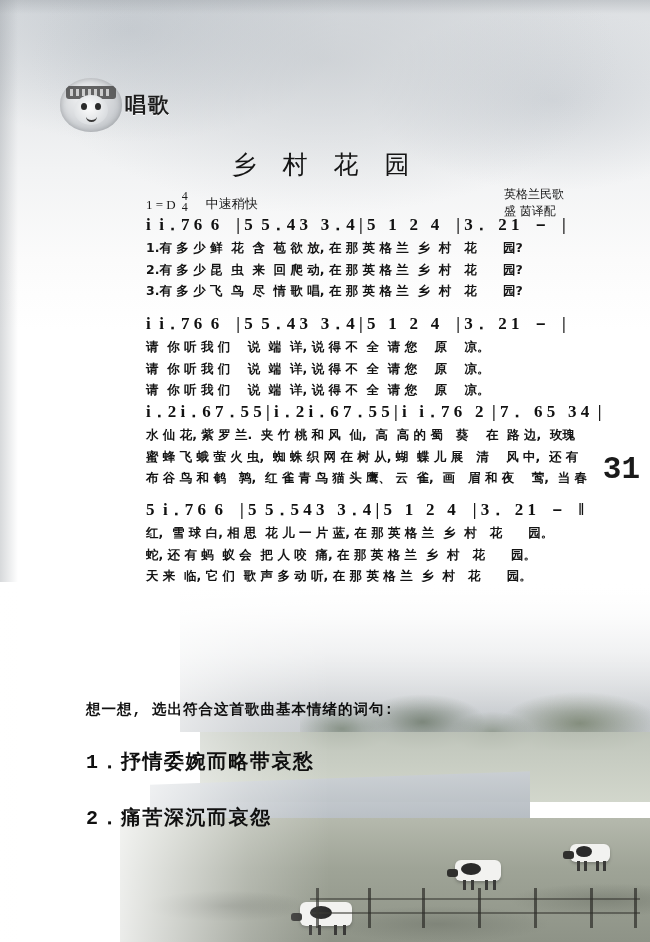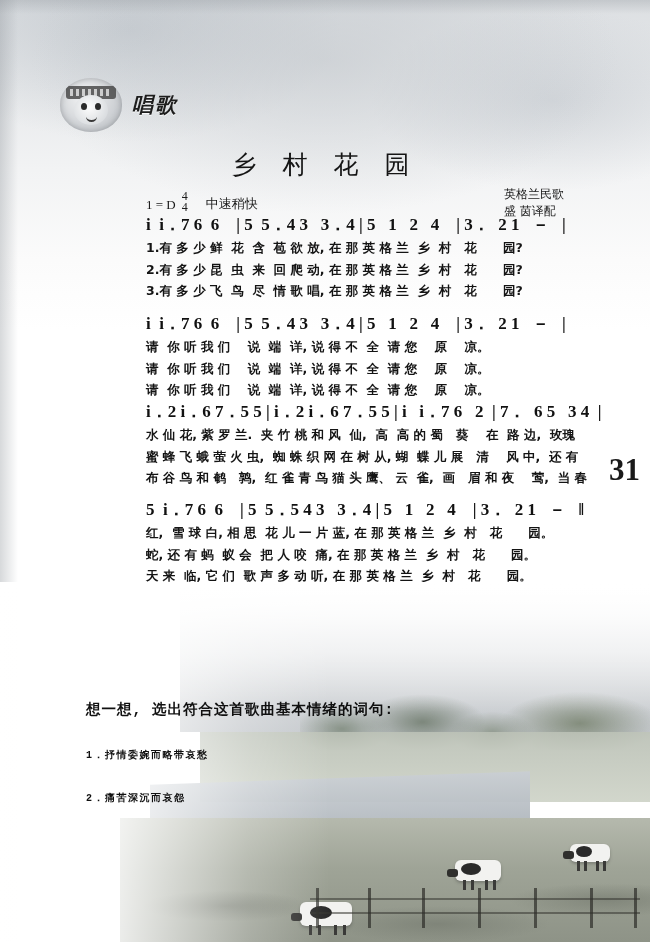--- a/index.html
+++ b/index.html
@@ -39,22 +39,21 @@
     pointer-events: none;
   }
 
   
   .badge-wrap {
     position: absolute;
     left: 60px;
     top: 78px;
     display: flex;
     align-items: center;
-    gap: 10px;
-    font-style: italic;
+    gap: 3px;
   }
   .badge-circle {
     position: relative;
     width: 62px;
     height: 54px;
     border-radius: 50%/48%;
     background: radial-gradient(circle at 40% 35%, #f4f5f6, #c9ccd0 70%, #b6babe);
     box-shadow: inset 0 0 6px rgba(90,95,100,0.45);
     overflow: hidden;
   }
@@ -159,21 +158,21 @@
     font-size: 12px;
     line-height: 1.45;
     color: #1a1a1a;
   }
 
   
   .page-number {
     position: absolute;
     right: 10px;
     top: 452px;
-    font-family: Liberation Serif, serif;
+    font-family: Liberation Mono, monospace;
     font-size: 31px;
     font-weight: bold;
     color: #1a1a1a;
   }
 
   
   .system {
     position: absolute;
     left: 146px;
     width: 420px;
@@ -211,21 +210,21 @@
     font-family: Liberation Mono, monospace;
     color: #101010;
   }
   .question-title {
     font-size: 14.5px;
     font-weight: bold;
     letter-spacing: 1px;
     margin-bottom: 14px;
   }
   .question-item {
-    font-size: 10px;
+    font-size: 20px;
     font-weight: bold;
     letter-spacing: 1.5px;
     margin-bottom: 14px;
     margin-top: 29px;
   }
 
   
   .photo {
     position: absolute;
     left: 0;

